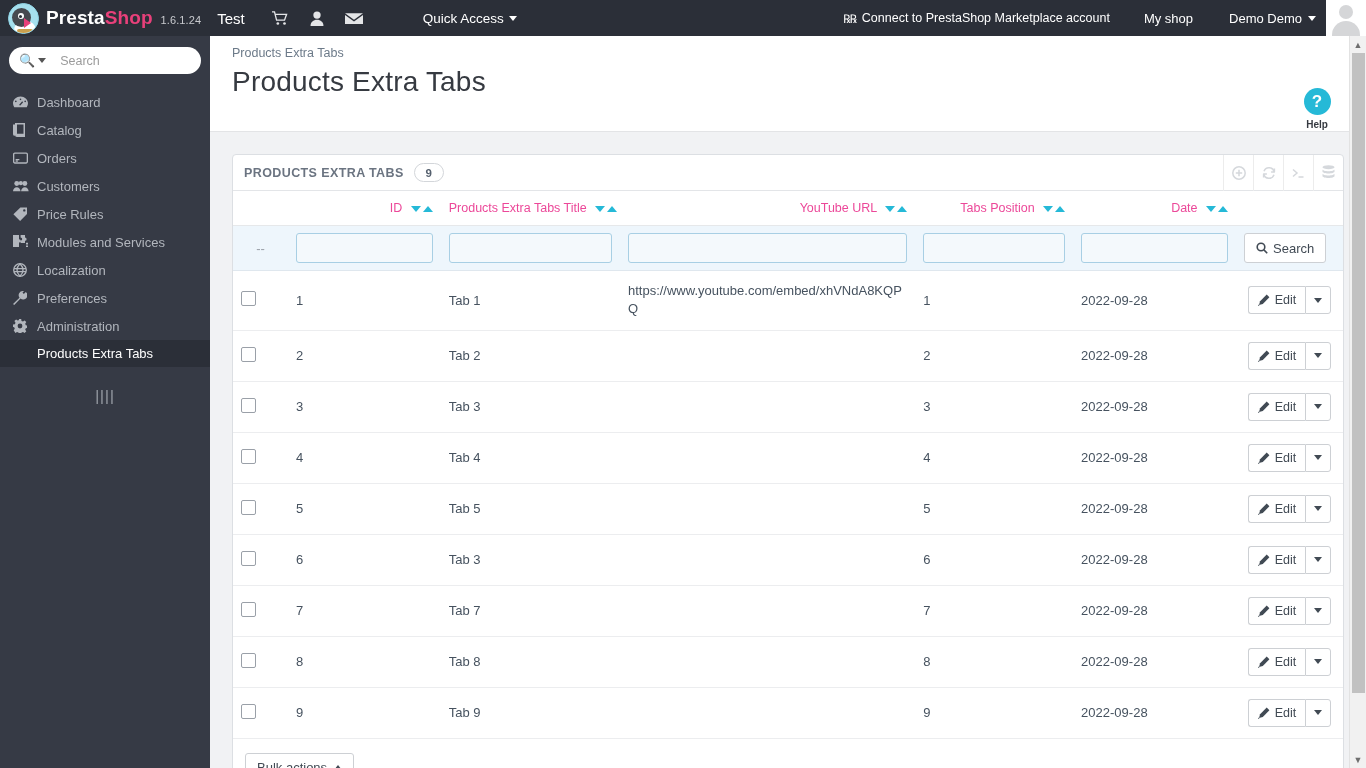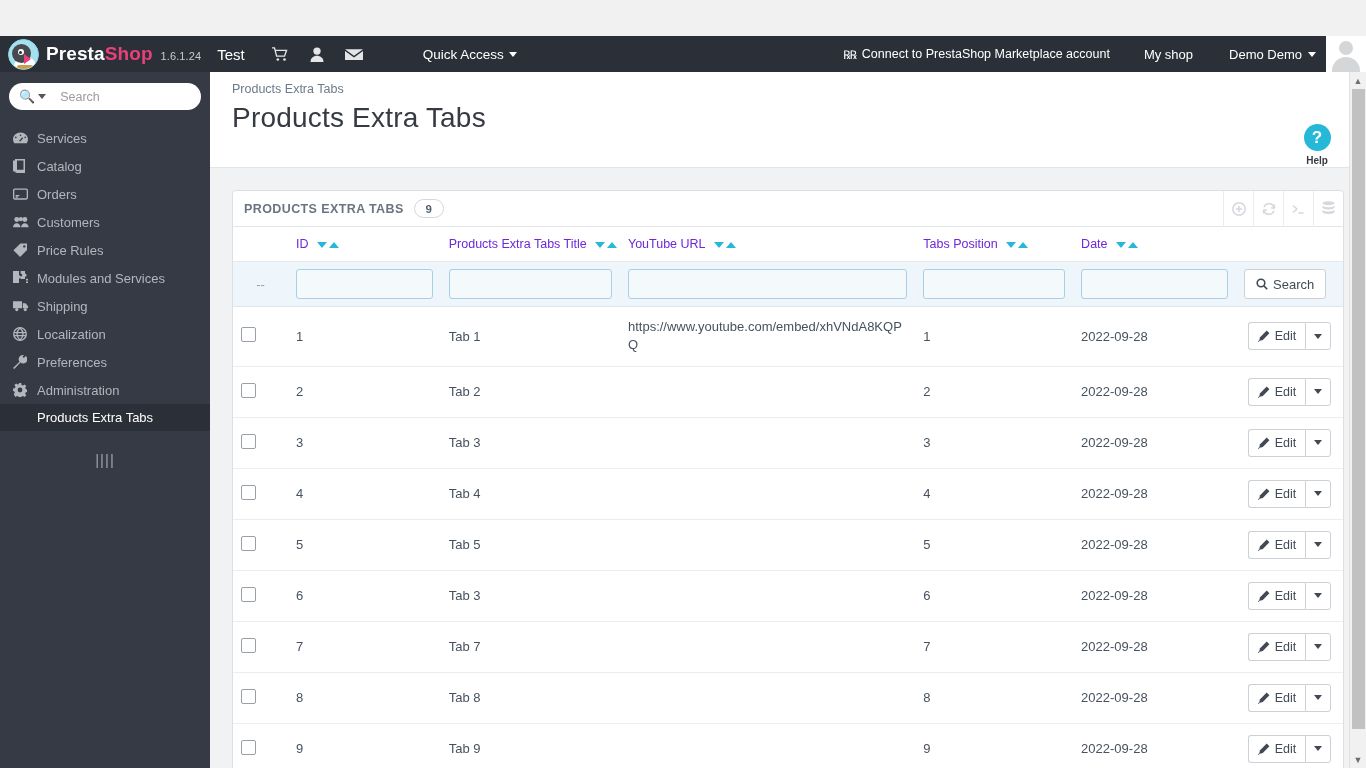--- a/index.html
+++ b/index.html
@@ -7,21 +7,21 @@
     width: 1366px; height: 768px;
     font-family: "Liberation Sans", sans-serif;
     background: #f1f1f1; overflow: hidden;
   }
   body { display: flex; flex-direction: column; }
 
   
   .topbar {
     height: 36px; background: #2b2f38; color: #ffffff;
     display: flex; align-items: center; flex: 0 0 36px;
-    position: relative; z-index: 50; margin-top: 36px;
+    position: relative; z-index: 50;
   }
   .ps-logo-wrap { width: 46px; display: flex; align-items: center; justify-content: center; }
   .ps-logo {
     width: 31px; height: 31px; border-radius: 50%;
     background: #a6e0ee; position: relative; overflow: hidden;
     border: 1px solid #8fd4e6;
   }
   .ps-logo .head {
     position: absolute; width: 19px; height: 19px; border-radius: 50%;
     background: #46494f; left: 3px; top: 4px;
@@ -189,21 +189,21 @@
   }
   .panel-tools { margin-left: auto; display: flex; height: 36px; }
   .ptool {
     width: 30px; display: flex; align-items: center; justify-content: center;
     border-left: 1px solid #ececec; color: #d5d8dc; font-size: 14px; cursor: pointer;
   }
 
   
   table.list { width: 100%; border-collapse: collapse; table-layout: fixed; }
   table.list th {
-    font-size: 12.5px; font-weight: 400; color: #6d28d9; text-align: left;
+    font-size: 12.5px; font-weight: 400; color: #ec4899; text-align: right;
     padding: 10px 8px; border-bottom: 1px solid #e6e8ea; vertical-align: middle;
     white-space: nowrap;
   }
   .col-chk   { width: 54px; }
   .col-id    { width: 150px; }
   .col-title { width: 176px; }
   .col-url   { width: 290px; }
   .col-pos   { width: 155px; }
   .col-date  { width: 160px; }
   .col-act   { width: 105px; }
@@ -346,21 +346,21 @@
       <span class="scaret caret-down"></span>
       <input type="text" placeholder="Search" style="">
     </div>
 
     <div class="nav-item">
       <span class="nicon">
         <svg width="15" height="13" viewBox="0 0 16 13" fill="#b2b6bd">
             <path d="M8 0C3.6 0 0 3.3 0 7.4c0 1.5.5 2.9 1.3 4.1h13.4A7.2 7.2 0 0016 7.4C16 3.3 12.4 0 8 0zm0 2.2c.5 0 .9.4.9.9s-.4.9-.9.9-.9-.4-.9-.9.4-.9.9-.9zM3 4.4c.5 0 .9.4.9.9s-.4.9-.9.9-.9-.4-.9-.9.4-.9.9-.9zm10 0c.5 0 .9.4.9.9s-.4.9-.9.9-.9-.4-.9-.9.4-.9.9-.9zM9.8 5.2l1 1-3 3.6-1.4-.6z"></path>
           </svg>
       </span>
-      <span class="nlabel">Services</span>
+      <span class="nlabel">Dashboard</span>
     </div>
 
     <div class="nav-item">
       <span class="nicon">
         <svg width="14" height="14" viewBox="0 0 14 14" fill="#b2b6bd">
             <path d="M2 0h10v14H4a2 2 0 01-2-2V0zm2 1.5v9.2h6.5V1.5H4z"></path>
             <path d="M0 1.5h2v11a1.5 1.5 0 01-2-1.4z"></path>
           </svg>
       </span>
       <span class="nlabel">Catalog</span>
@@ -400,30 +400,20 @@
     <div class="nav-item">
       <span class="nicon">
         <svg width="15" height="14" viewBox="0 0 15 14" fill="#b2b6bd">
             <path d="M0 0h6v4.2a1.7 1.7 0 010 3.4V12H0zM7.6 0H12v2.6a1.6 1.6 0 110 3.2V8H7.6V5.6a1.6 1.6 0 100-3.2z"></path>
             <path d="M13 7.8h2v1.6h-2zM13 10.4h2V12h-2z"></path>
           </svg>
       </span>
       <span class="nlabel">Modules and Services</span>
     </div>
 
-    <div class="nav-item">
-      <span class="nicon">
-        <svg width="16" height="12" viewBox="0 0 17 12" fill="#b2b6bd">
-            <path d="M0 1h9.6v7.4H0zM10.4 3.2h3l2.6 3v2.2h-5.6z"></path>
-            <circle cx="4" cy="9.8" r="1.7"></circle>
-            <circle cx="13" cy="9.8" r="1.7"></circle>
-          </svg>
-      </span>
-      <span class="nlabel">Shipping</span>
-    </div>
 
     <div class="nav-item">
       <span class="nicon">
         <svg width="14" height="14" viewBox="0 0 14 14" fill="none" stroke="#b2b6bd" stroke-width="1.3">
             <circle cx="7" cy="7" r="6.3"></circle>
             <path d="M1 5.6h12M1 8.6h12M7 .8c-2 2-3 4-3 6.2s1 4.3 3 6.2c2-1.9 3-4 3-6.2S9 2.8 7 .8z"></path>
           </svg>
       </span>
       <span class="nlabel">Localization</span>
     </div>

